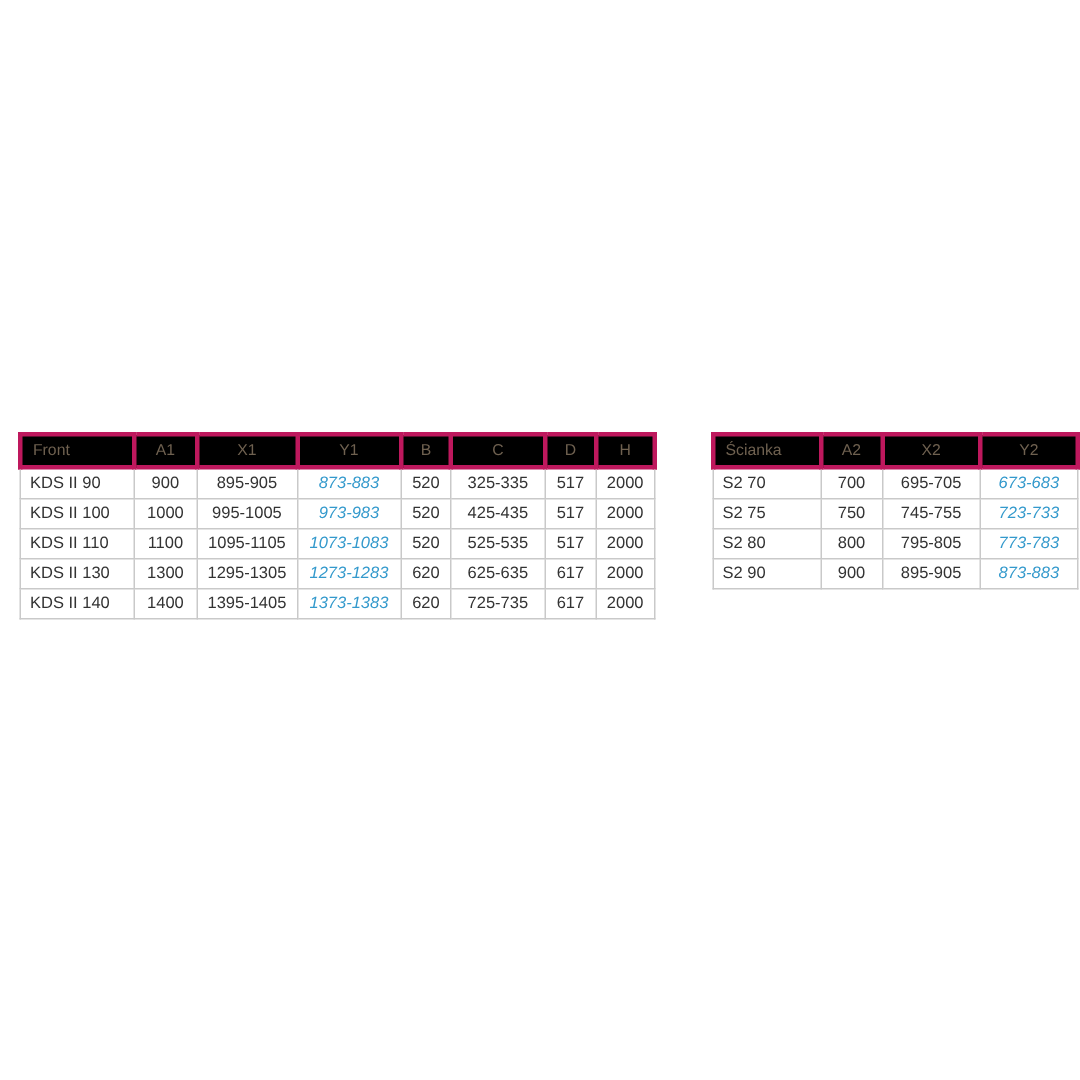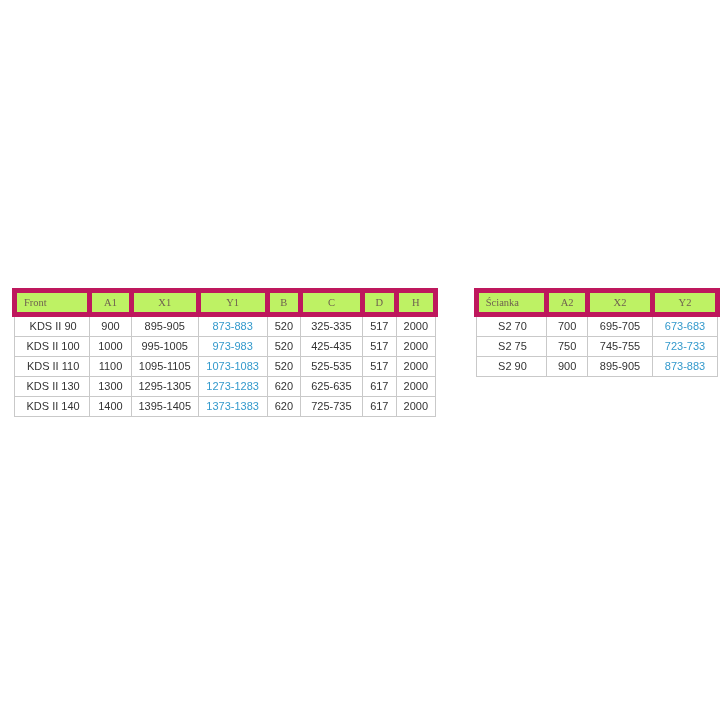--- a/index.html
+++ b/index.html
@@ -35,44 +35,44 @@
   }
   th, td {
     border: 1px solid #c9c9c9;
     padding: 3px 4px;
     height: 13px;
     line-height: 13px;
     font-weight: normal;
     white-space: nowrap;
   }
   thead th {
-    background: #bef264;
+    background: #000000;
     color: #7d6party;
     color: #6f6150;
     font-size: 10.5px;
-    border: 5px solid #be185d;
-    font-family: Liberation Serif, serif;
+    border: 3px solid #be185d;
   }
   thead th.head-label {
     text-align: left;
     padding-left: 7px;
   }
   thead th.head-col {
     text-align: center;
   }
   tbody td.name-cell {
-    text-align: center;
+    text-align: left;
     padding-left: 6px;
   }
   tbody td.num-cell {
     text-align: center;
   }
   tbody td.blue-cell {
     text-align: center;
     color: #3399cc;
+    font-style: italic;
   }
   
   .left-table .c-front { width: 80px; }
   .left-table .c-a1    { width: 44px; }
   .left-table .c-x1    { width: 64px; }
   .left-table .c-y1    { width: 70px; }
   .left-table .c-b     { width: 32px; }
   .left-table .c-c     { width: 72px; }
   .left-table .c-d     { width: 34px; }
   .left-table .c-h     { width: 36px; }
@@ -170,20 +170,26 @@
         <td class="num-cell">695-705</td>
         <td class="blue-cell">673-683</td>
       </tr>
       <tr>
         <td class="name-cell">S2 75</td>
         <td class="num-cell">750</td>
         <td class="num-cell">745-755</td>
         <td class="blue-cell">723-733</td>
       </tr>
       <tr>
+        <td class="name-cell">S2 80</td>
+        <td class="num-cell">800</td>
+        <td class="num-cell">795-805</td>
+        <td class="blue-cell">773-783</td>
+      </tr>
+      <tr>
         <td class="name-cell">S2 90</td>
         <td class="num-cell">900</td>
         <td class="num-cell">895-905</td>
         <td class="blue-cell">873-883</td>
       </tr>
     </tbody>
   </table>
 
 </div>
 

